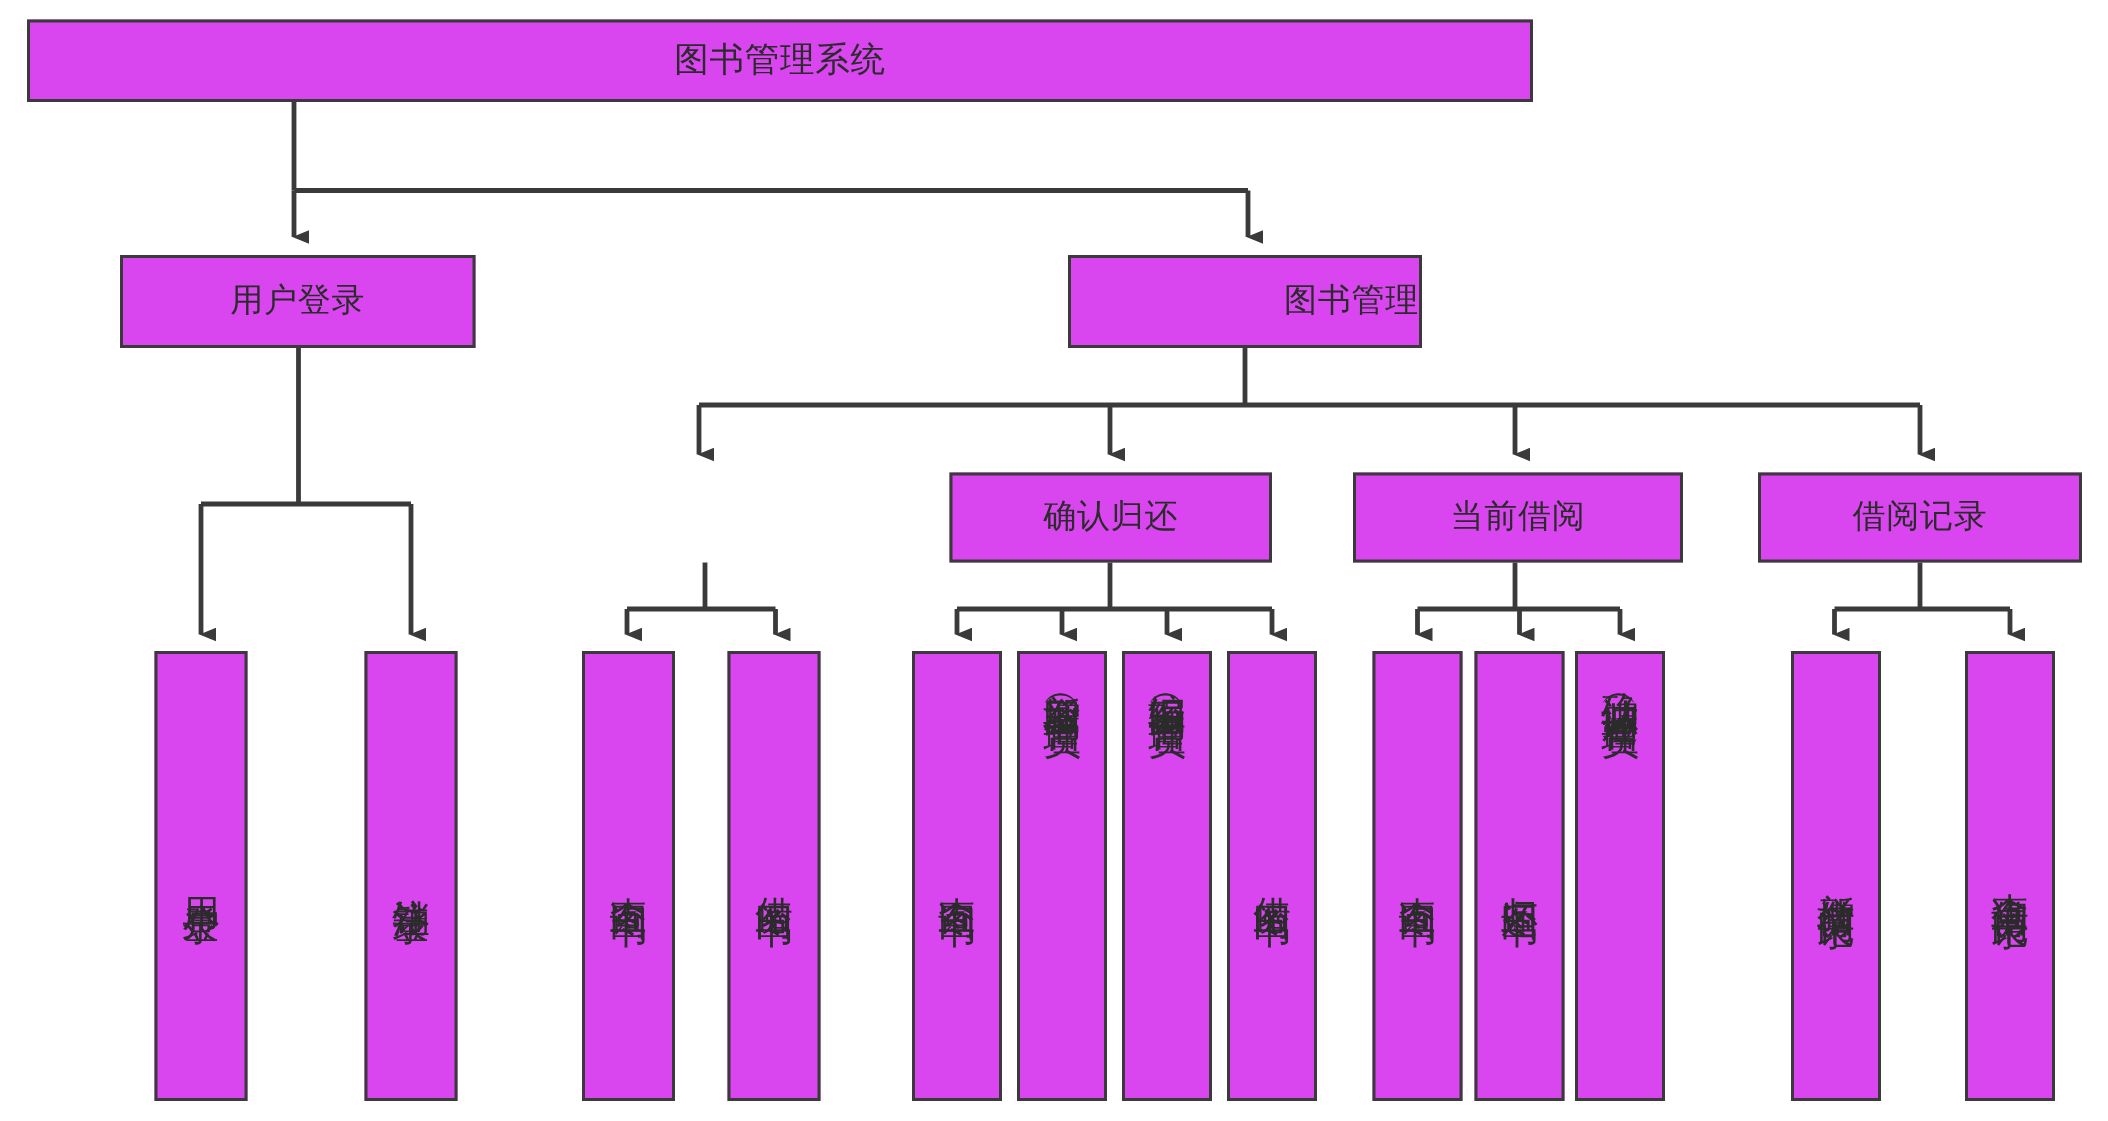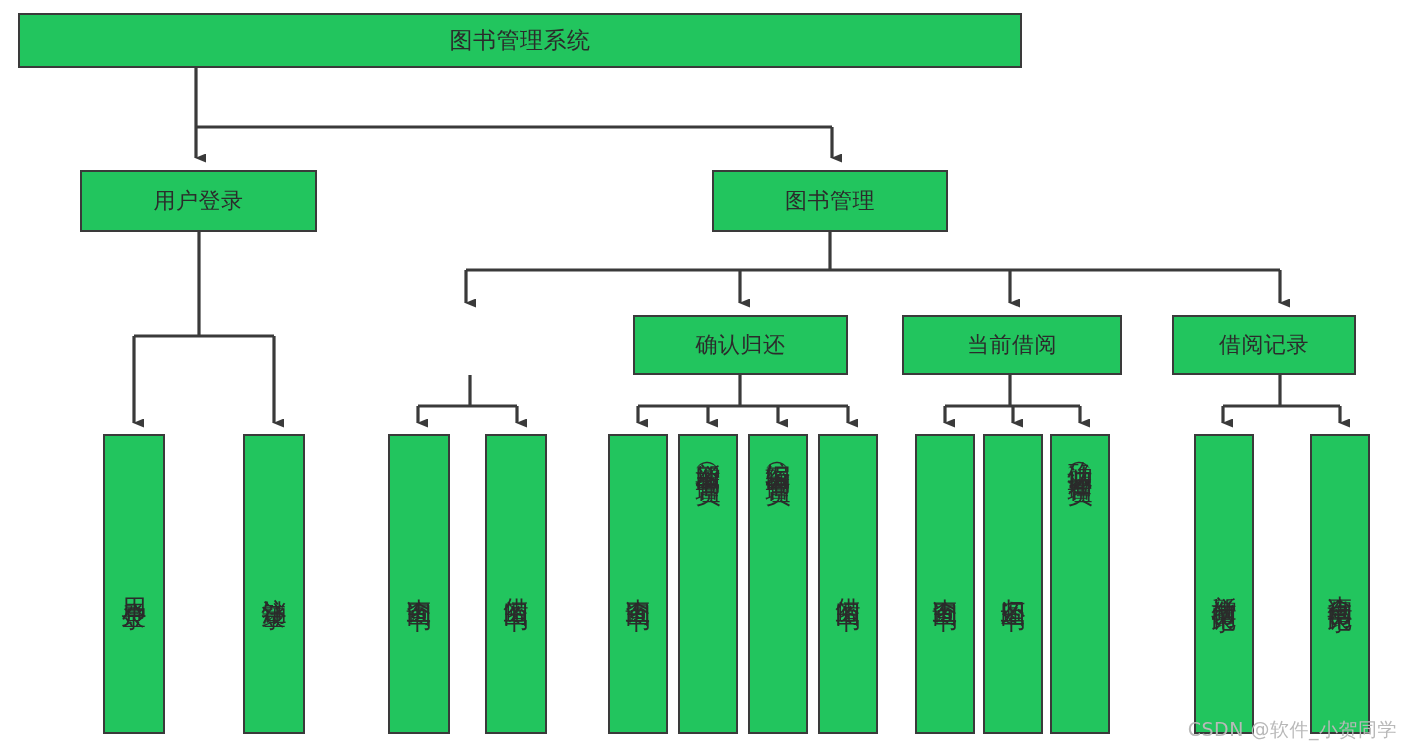--- a/index.html
+++ b/index.html
@@ -22,21 +22,21 @@
     position: absolute;
     left: 0;
     top: 0;
     width: 1405px;
     height: 747px;
   }
   .node {
     position: absolute;
     box-sizing: border-box;
     border: 2px solid #3a3a3a;
-    background: #22c55e;
+    background: #d946ef;
     display: flex;
     align-items: center;
     justify-content: center;
     color: #2b2b2b;
     z-index: 2;
   }
   .node .lbl {
     display: block;
     text-align: center;
     line-height: 1.18;
@@ -136,31 +136,31 @@
     </g>
   </svg>
 
   <div class="node horiz root" style="left:18px; top:13px; width:1004px; height:55px;">
     <span class="lbl">图书管理系统</span>
   </div>
 
   <div class="node horiz" style="left:80px; top:170px; width:237px; height:62px;">
     <span class="lbl">用户登录</span>
   </div>
-  <div class="node horiz" style="left:712px; top:170px; width:236px; height:62px;">
+  <div class="node horiz" style="left:712px; top:170px; width:236px; height:62px;justify-content:flex-end;">
     <span class="lbl">图书管理</span>
   </div>
 
   <div class="node horiz" style="left:633px; top:315px; width:215px; height:60px;">
     <span class="lbl">确认归还</span>
   </div>
   <div class="node horiz" style="left:902px; top:315px; width:220px; height:60px;">
     <span class="lbl">当前借阅</span>
   </div>
-  <div class="node horiz" style="left:1172px; top:315px; width:184px; height:60px;">
+  <div class="node horiz" style="left:1172px; top:315px; width:216px; height:60px;">
     <span class="lbl">借阅记录</span>
   </div>
 
   <div class="node vert centered" style="left:103px; top:434px; width:62px; height:300px;">
     <span class="lbl">用户登录</span>
   </div>
   <div class="node vert centered" style="left:243px; top:434px; width:62px; height:300px;">
     <span class="lbl">注销登录</span>
   </div>
 
@@ -194,14 +194,13 @@
     <span class="lbl">确认归还（管理员）</span>
   </div>
 
   <div class="node vert centered" style="left:1194px; top:434px; width:60px; height:300px;">
     <span class="lbl">新增借阅记录</span>
   </div>
   <div class="node vert centered" style="left:1310px; top:434px; width:60px; height:300px;">
     <span class="lbl">查询借阅记录</span>
   </div>
 
-  <div class="watermark">CSDN @软件_小贺同学</div>
 </div>
 
 </body></html>

